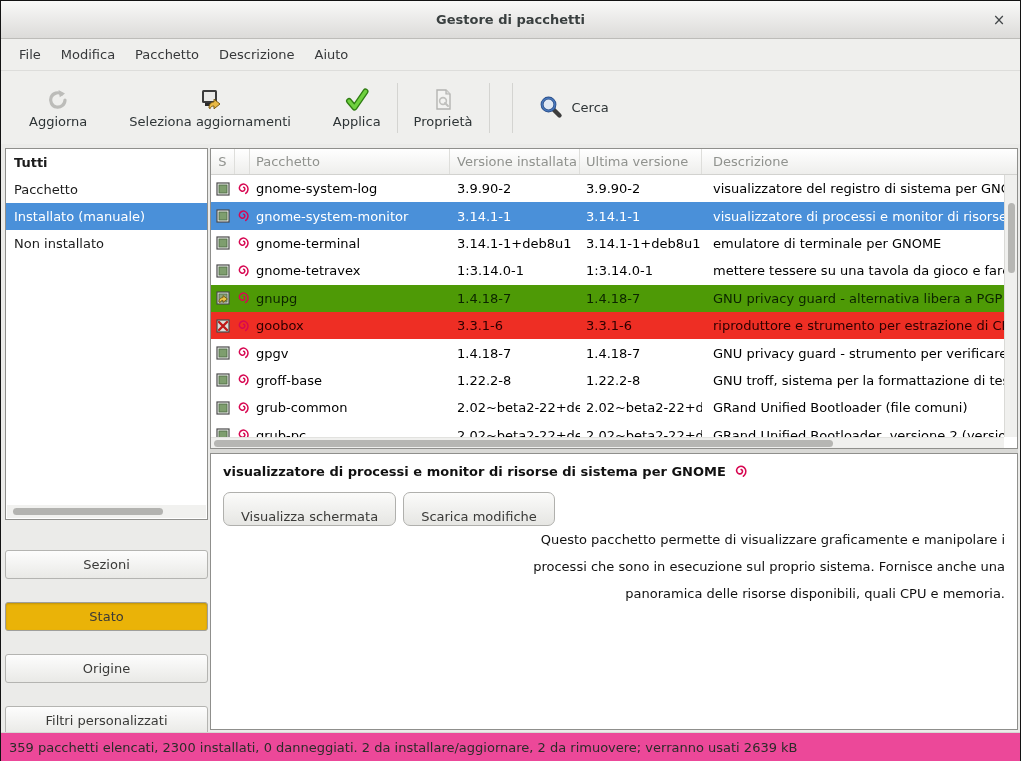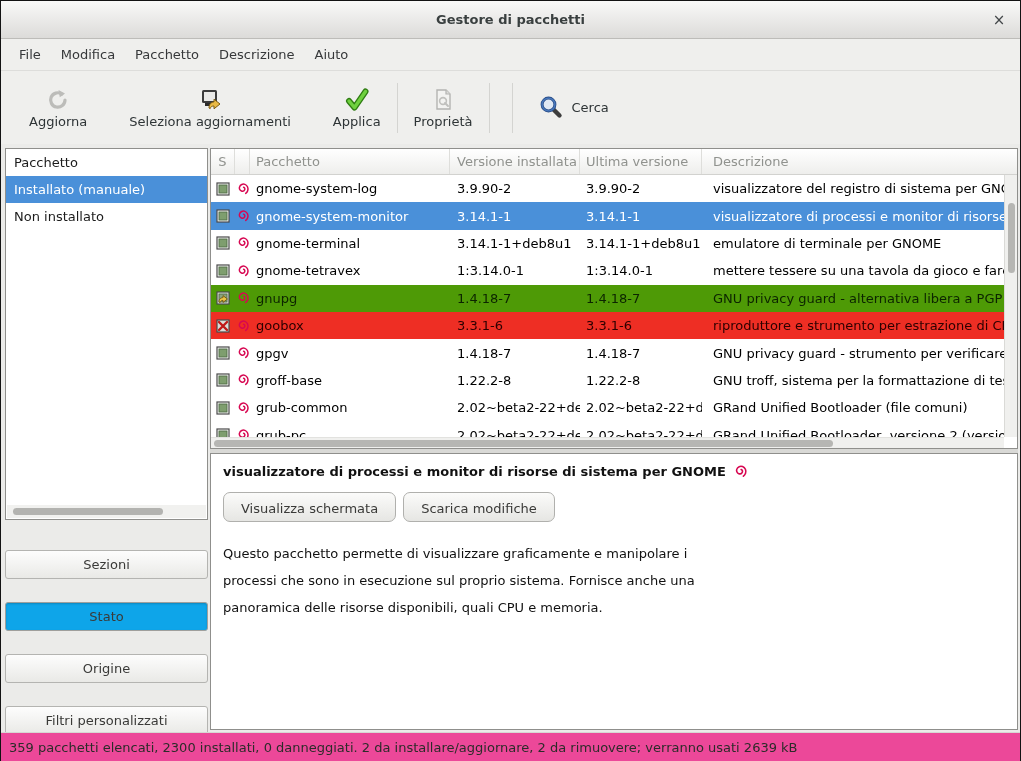--- a/index.html
+++ b/index.html
@@ -40,21 +40,21 @@
   .sidebar-hscroll { position:absolute; left:1px; right:1px; bottom:1px; height:13px; background:#f1f1ef; }
   .sidebar-hscroll .thumb { position:absolute; left:6px; top:3px; width:150px; height:7px;
     background:#b3b3b0; border-radius:4px; }
 
   
   .sidebar-buttons { position:absolute; left:4px; top:549px; width:203px; display:flex;
     flex-direction:column; gap:23px; }
   .side-btn { height:29px; border:1px solid #b4b4b1; border-radius:3px;
     background:linear-gradient(#fdfdfd,#e9e9e6); color:#3a3a38; font-size:13px;
     font-family:inherit; }
-  .side-btn.active { background:#0ea5e9; border-color:#9f9f9c; box-shadow:inset 0 1px 2px rgba(0,0,0,.18); }
+  .side-btn.active { background:#eab308; border-color:#9f9f9c; box-shadow:inset 0 1px 2px rgba(0,0,0,.18); }
 
   
   .pkg-table { position:absolute; left:209px; top:147px; width:808px; height:301px;
     background:#ffffff; border:1px solid #8f8f8c; overflow:hidden; }
   .tbl-grid { display:grid; grid-template-columns:24px 15px 200px 130px 122px 1fr; }
   .tbl-header { height:26px; background:linear-gradient(#ffffff,#eeeeec); border-bottom:1px solid #d2d2cf; }
   .th { color:#90928e; line-height:25px; white-space:nowrap; overflow:hidden; border-right:1px solid #dededb; }
   .th.c-s { text-align:center; }
   .th.c-name { padding-left:6px; }
   .th.c-iv { padding-left:7px; }
@@ -82,23 +82,23 @@
     background:#b6b6b3; border-radius:4px; }
 
   
   .splitter { position:absolute; left:209px; top:448px; width:808px; height:4px; background:#d9d9d6; }
 
   
   .details { position:absolute; left:209px; top:452px; width:808px; height:277px;
     background:#ffffff; border:1px solid #8f8f8c; padding:10px 12px; }
   .details-title { display:flex; align-items:center; gap:7px; font-weight:700; color:#111; }
   .details-buttons { display:flex; gap:7px; margin-top:13px; }
-  .detail-btn { height:30px; padding:8px 17px; border:1px solid #b0b0ad; border-radius:7px;
+  .detail-btn { height:30px; padding:16px 17px; border:1px solid #b0b0ad; border-radius:7px;
     background:linear-gradient(#fbfbfa,#e6e6e3); color:#3a3a38; font-size:13px; font-family:inherit; }
-  .details-desc { margin-top:18px; color:#111; }
+  .details-desc { color:#111;text-align:right; }
   .details-desc .line { line-height:27px; white-space:nowrap; }
 
   
   .statusbar { position:absolute; left:0; top:731px; width:100%; height:29px;
     background:#ec4899; border-top:1px solid #d7d7d4; display:flex; align-items:center; padding-left:8px; }
   .statusbar .status-text { color:#2c2c2a; white-space:nowrap; }
 </style>
 </head>
 <body>
 
@@ -163,20 +163,21 @@
         <path d="M14.5 14.5 L20.5 20.5" stroke="#3d3d3d" stroke-width="4.4" stroke-linecap="round"></path>
         <circle cx="9.5" cy="9.5" r="6.4" fill="#dfe8f4" stroke="#2b4f8a" stroke-width="3"></circle>
         <circle cx="9.5" cy="9.5" r="6.4" fill="none" stroke="#4878bc" stroke-width="1.4"></circle>
       </svg>
       <span class="tool-label">Cerca</span>
     </div>
   </div>
 
   <div class="sidebar-list">
     <div>
+        <div class="filter-item bold">Tutti</div>
         <div class="filter-item">Pacchetto</div>
         <div class="filter-item selected">Installato (manuale)</div>
         <div class="filter-item">Non installato</div>
       </div>
     <div class="sidebar-hscroll">
       <div class="thumb"></div>
     </div>
   </div>
 
   <div class="sidebar-buttons">

